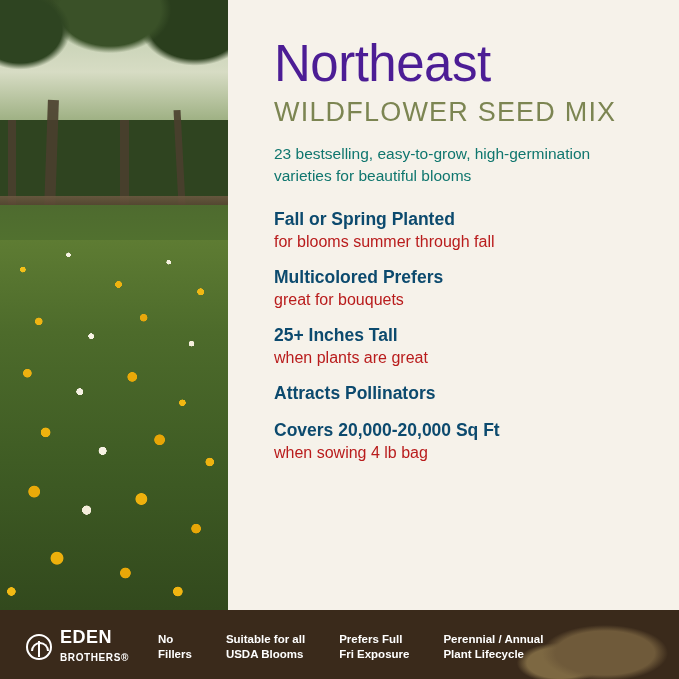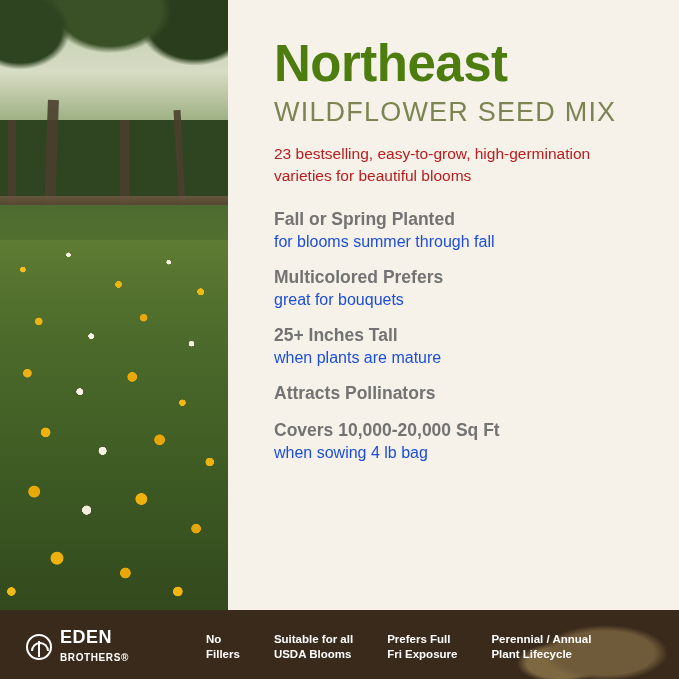--- a/index.html
+++ b/index.html
@@ -124,54 +124,54 @@
     top: 0;
     width: 451px;
     height: 610px;
     background: #f6f2ea;
     padding: 38px 34px 0 46px;
     box-sizing: border-box;
   }
   .title {
     font-size: 51px;
     line-height: 1.02;
-    font-weight: bold;
-    color: #4d7c0f;
+    font-weight: normal;
+    color: #4c1d95;
     letter-spacing: -0.5px;
     margin: 0;
   }
   .subtitle {
     font-size: 27px;
     letter-spacing: 1.2px;
     color: #7c8552;
     margin: 7px 0 1px 0;
     font-weight: normal;
   }
   .lede {
     font-size: 15.5px;
     line-height: 1.42;
-    color: #b91c1c;
+    color: #0f766e;
     margin: 15px 0 0 0;
     max-width: 360px;
   }
   .features {
     margin-top: 22px;
   }
   .feature {
     margin-bottom: 16px;
   }
   .feature-title {
     font-size: 17.5px;
     font-weight: bold;
-    color: #737373;
+    color: #0c4a6e;
     margin: 0;
   }
   .feature-sub {
     font-size: 16px;
-    color: #1d4ed8;
+    color: #b91c1c;
     margin: 3px 0 0 0;
   }
 
   
   .bottombar {
     position: absolute;
     left: 0;
     top: 610px;
     width: 679px;
     height: 69px;
@@ -256,21 +256,20 @@
     letter-spacing: 0.6px;
     line-height: 1;
     margin-top: 3px;
   }
   .badges {
     position: absolute;
     left: 158px;
     top: 22px;
     display: flex;
     gap: 34px;
-    margin-left: 48px;
   }
   .badge {
     color: #ffffff;
     font-size: 11.5px;
     font-weight: bold;
     line-height: 1.32;
     white-space: pre-line;
   }
 </style>
 </head>
@@ -301,27 +300,27 @@
       <div class="feature">
         <p class="feature-title">Fall or Spring Planted</p>
         <p class="feature-sub">for blooms summer through fall</p>
       </div>
       <div class="feature">
         <p class="feature-title">Multicolored Prefers</p>
         <p class="feature-sub">great for bouquets</p>
       </div>
       <div class="feature">
         <p class="feature-title">25+ Inches Tall</p>
-        <p class="feature-sub">when plants are mature</p>
+        <p class="feature-sub">when plants are great</p>
       </div>
       <div class="feature">
         <p class="feature-title">Attracts Pollinators</p>
       </div>
       <div class="feature">
-        <p class="feature-title">Covers 10,000-20,000 Sq Ft</p>
+        <p class="feature-title">Covers 20,000-20,000 Sq Ft</p>
         <p class="feature-sub">when sowing 4 lb bag</p>
       </div>
     </div>
   </div>
 
   <div class="bottombar">
     <div class="seedpile"></div>
 
     <div class="brand">
       <span class="brand-mark"></span>

